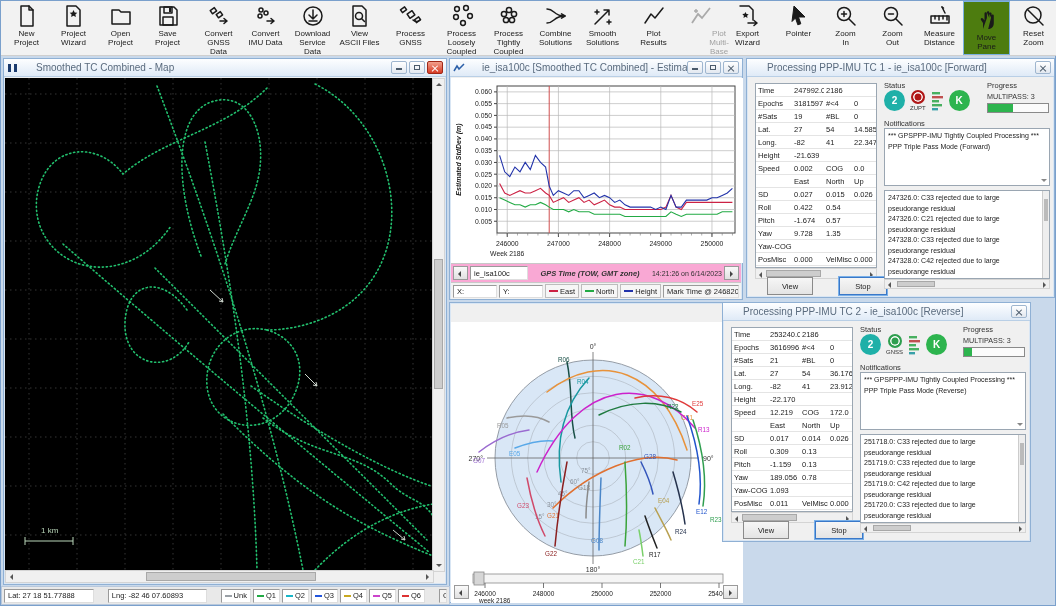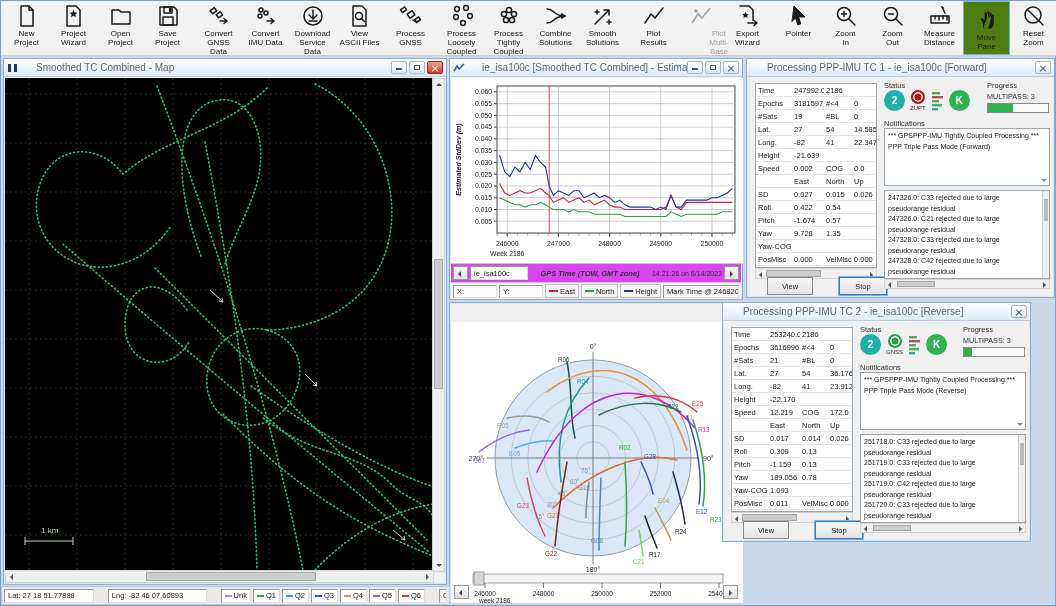--- a/index.html
+++ b/index.html
@@ -50,21 +50,21 @@
   .prow span { padding-left:2px; white-space:nowrap; overflow:hidden; color:#222; }
   .grp-label { position:absolute; font-size:7.5px; color:#333; }
   .notif-box, .log-box { position:absolute; background:#fff; border:1px solid #9aa6b2; font-size:7px; color:#222; line-height:10.5px; padding:2px 3px; overflow:hidden; }
   .statcircle { border-radius:50%; color:#fff; font-weight:bold; display:flex; align-items:center; justify-content:center; }
   .progress-track { position:absolute; height:10px; background:#fbfbfb; border:1px solid #8a8a8a; }
   .progress-fill { height:100%; background:#2db44e; }
   .btn { position:absolute; height:18px; background:linear-gradient(#f6f6f6,#e4e4e4); border:1px solid #8a8a8a; font-size:7.5px; display:flex; align-items:center; justify-content:center; color:#222; }
   .btn.focused { border:1px solid #3a78c8; box-shadow:0 0 0 1px #7ab0e8; }
 
   
-  .navrow { position:absolute; left:1px; right:1px; height:19px; background:#d946ef; border-top:1px solid #c8c8c8; display:flex; align-items:center; gap:2px; padding:0 2px; }
+  .navrow { position:absolute; left:1px; right:1px; height:19px; background:#f9a8d4; border-top:1px solid #c8c8c8; display:flex; align-items:center; gap:2px; padding:0 2px; }
   .navbtn { width:15px; height:14px; background:linear-gradient(#fafafa,#e0e0e0); border:1px solid #9a9a9a; position:relative; }
   .legchip { display:flex; align-items:center; gap:2px; font-size:7.5px; color:#222; background:#f6f6f6; border:1px solid #bdbdbd; height:14px; padding:0 3px; white-space:nowrap; }
   .legline { width:9px; height:2px; }
 
   svg text { font-family:"Liberation Sans", sans-serif; }
 </style>
 </head>
 <body>
 
 <div id="app">

